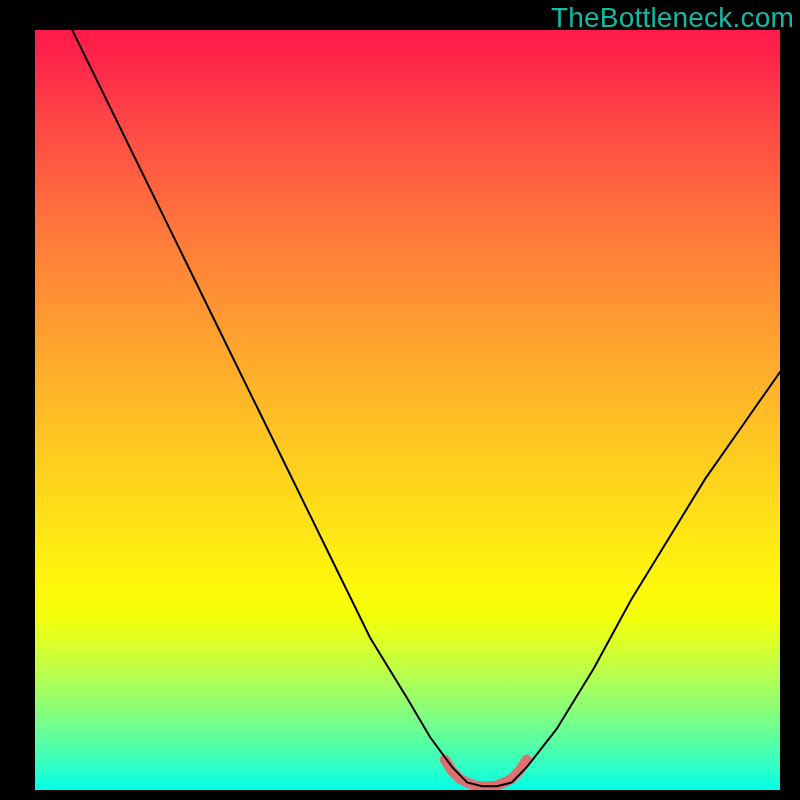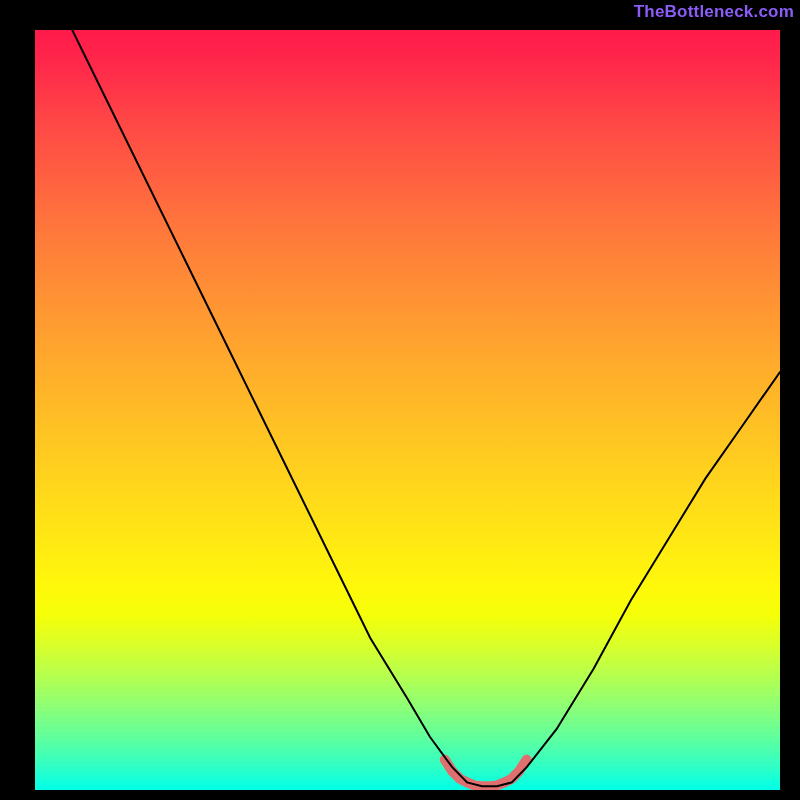--- a/index.html
+++ b/index.html
@@ -14,23 +14,23 @@
   .chart-container {
     position: relative;
     width: 800px;
     height: 800px;
     background: #000;
   }
   .watermark {
     position: absolute;
     top: 2px;
     right: 6px;
-    font-size: 17px;
-    font-weight: 700;
-    color: #8b5cf6;
+    font-size: 28px;
+    font-weight: 400;
+    color: #14b8a6;
     letter-spacing: 0.2px;
     z-index: 10;
   }
   .plot-area {
     position: absolute;
     left: 35px;
     top: 30px;
     width: 745px;
     height: 760px;
   }

